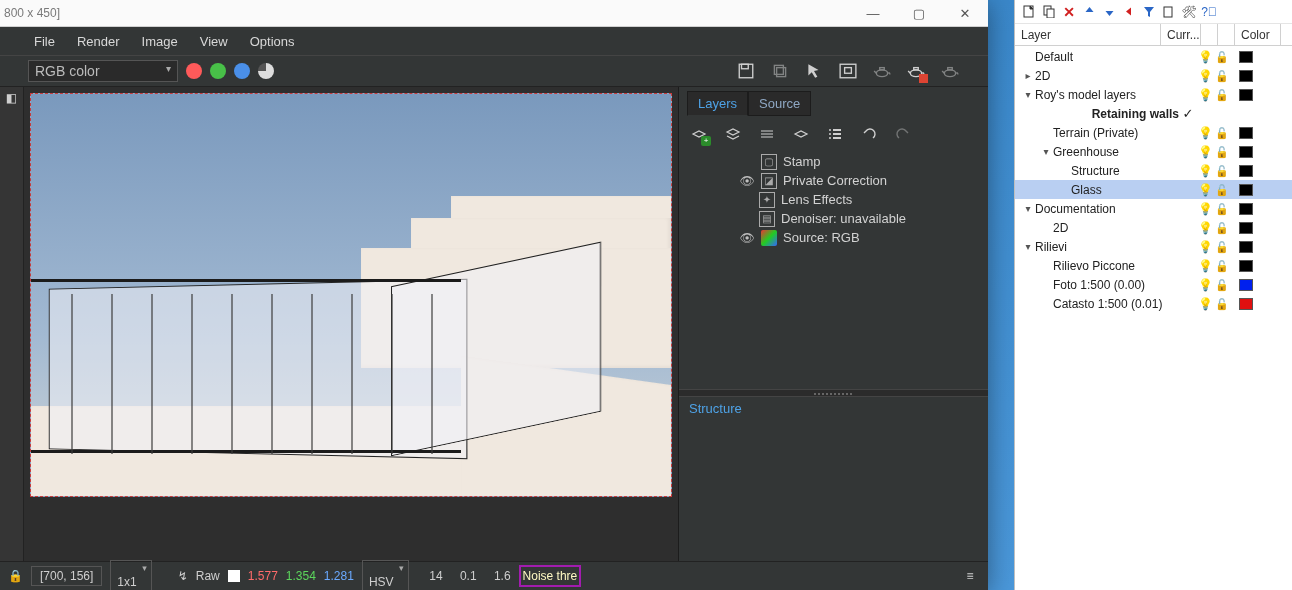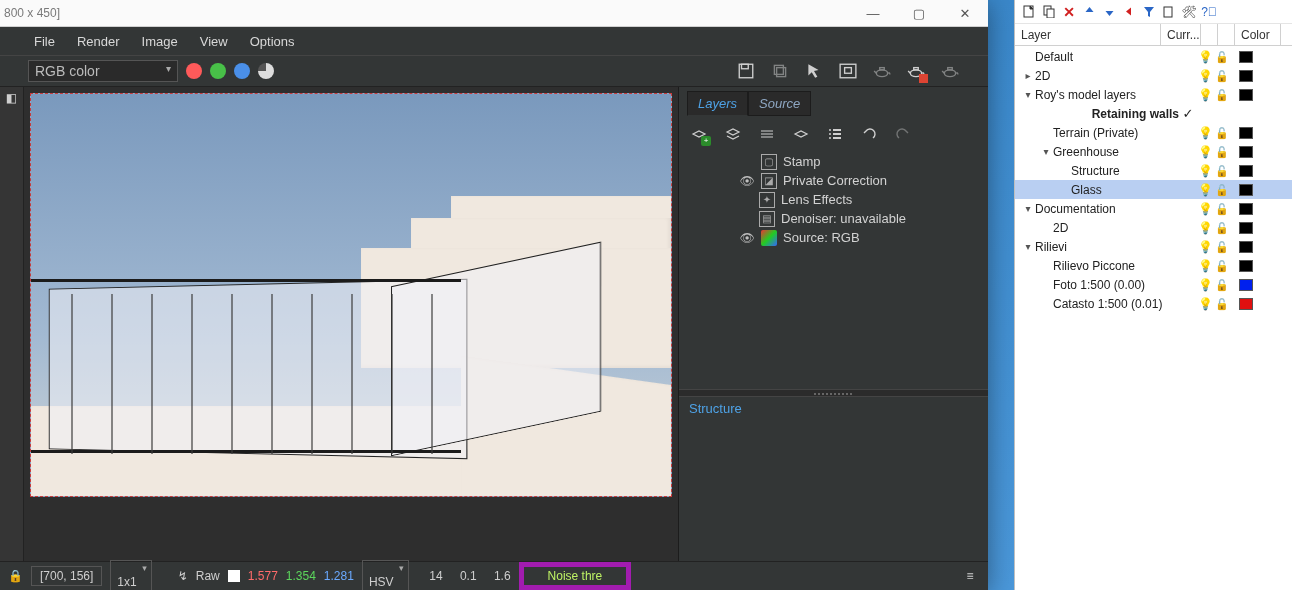--- a/index.html
+++ b/index.html
@@ -128,21 +128,20 @@
 
 .right-panel {
   flex: 1;
   background: #333636;
   display:flex; flex-direction:column;
   border-left: 1px solid #1c1c1c;
 }
 .tabs-r {
   display:flex; gap:0;
   padding: 4px 8px 0;
-  font-style: italic;
 }
 .tab-r {
   color:#8fa8c4;
   padding: 4px 10px;
   font-size: 13px;
   background:#2a2a2a;
   border: 1px solid #1c1c1c;
 }
 .tab-r.active { color:#4ea2e6; border-bottom-color:#333636; }
 .panel-toolbar {
@@ -190,21 +189,21 @@
 .statusbar .lock { color:#cfcfcf; }
 .statusbar .coord-box {
   border:1px solid #555; padding:2px 8px; display:flex;align-items:center;gap:6px;
 }
 .statusbar .mini-combo { border:1px solid #555; padding:14px 14px 2px 6px; position:relative; }
 .statusbar .mini-combo::after{content:"▾";position:absolute;right:4px;top:2px;font-size:9px;color:#aaa;}
 .statusbar .swatch { width:12px;height:12px;background:#fff;display:inline-block; }
 .statusbar .v-r { color:#ff6b6b; }
 .statusbar .v-g { color:#5cd65c; }
 .statusbar .v-b { color:#6aa9ff; }
-.statusbar .noise { color:#bef264; border:5px solid #a21caf; padding:2px 24px; }
+.statusbar .noise { color:#fef9c3; border:2px solid #a21caf; padding:2px 2px; }
 
 
 .layers-panel {
   position:absolute;
   right:0; top:0;
   width: 278px; height:590px;
   background:#ffffff;
   border-left:1px solid #bfbfbf;
 }
 .lp-toolbar {

